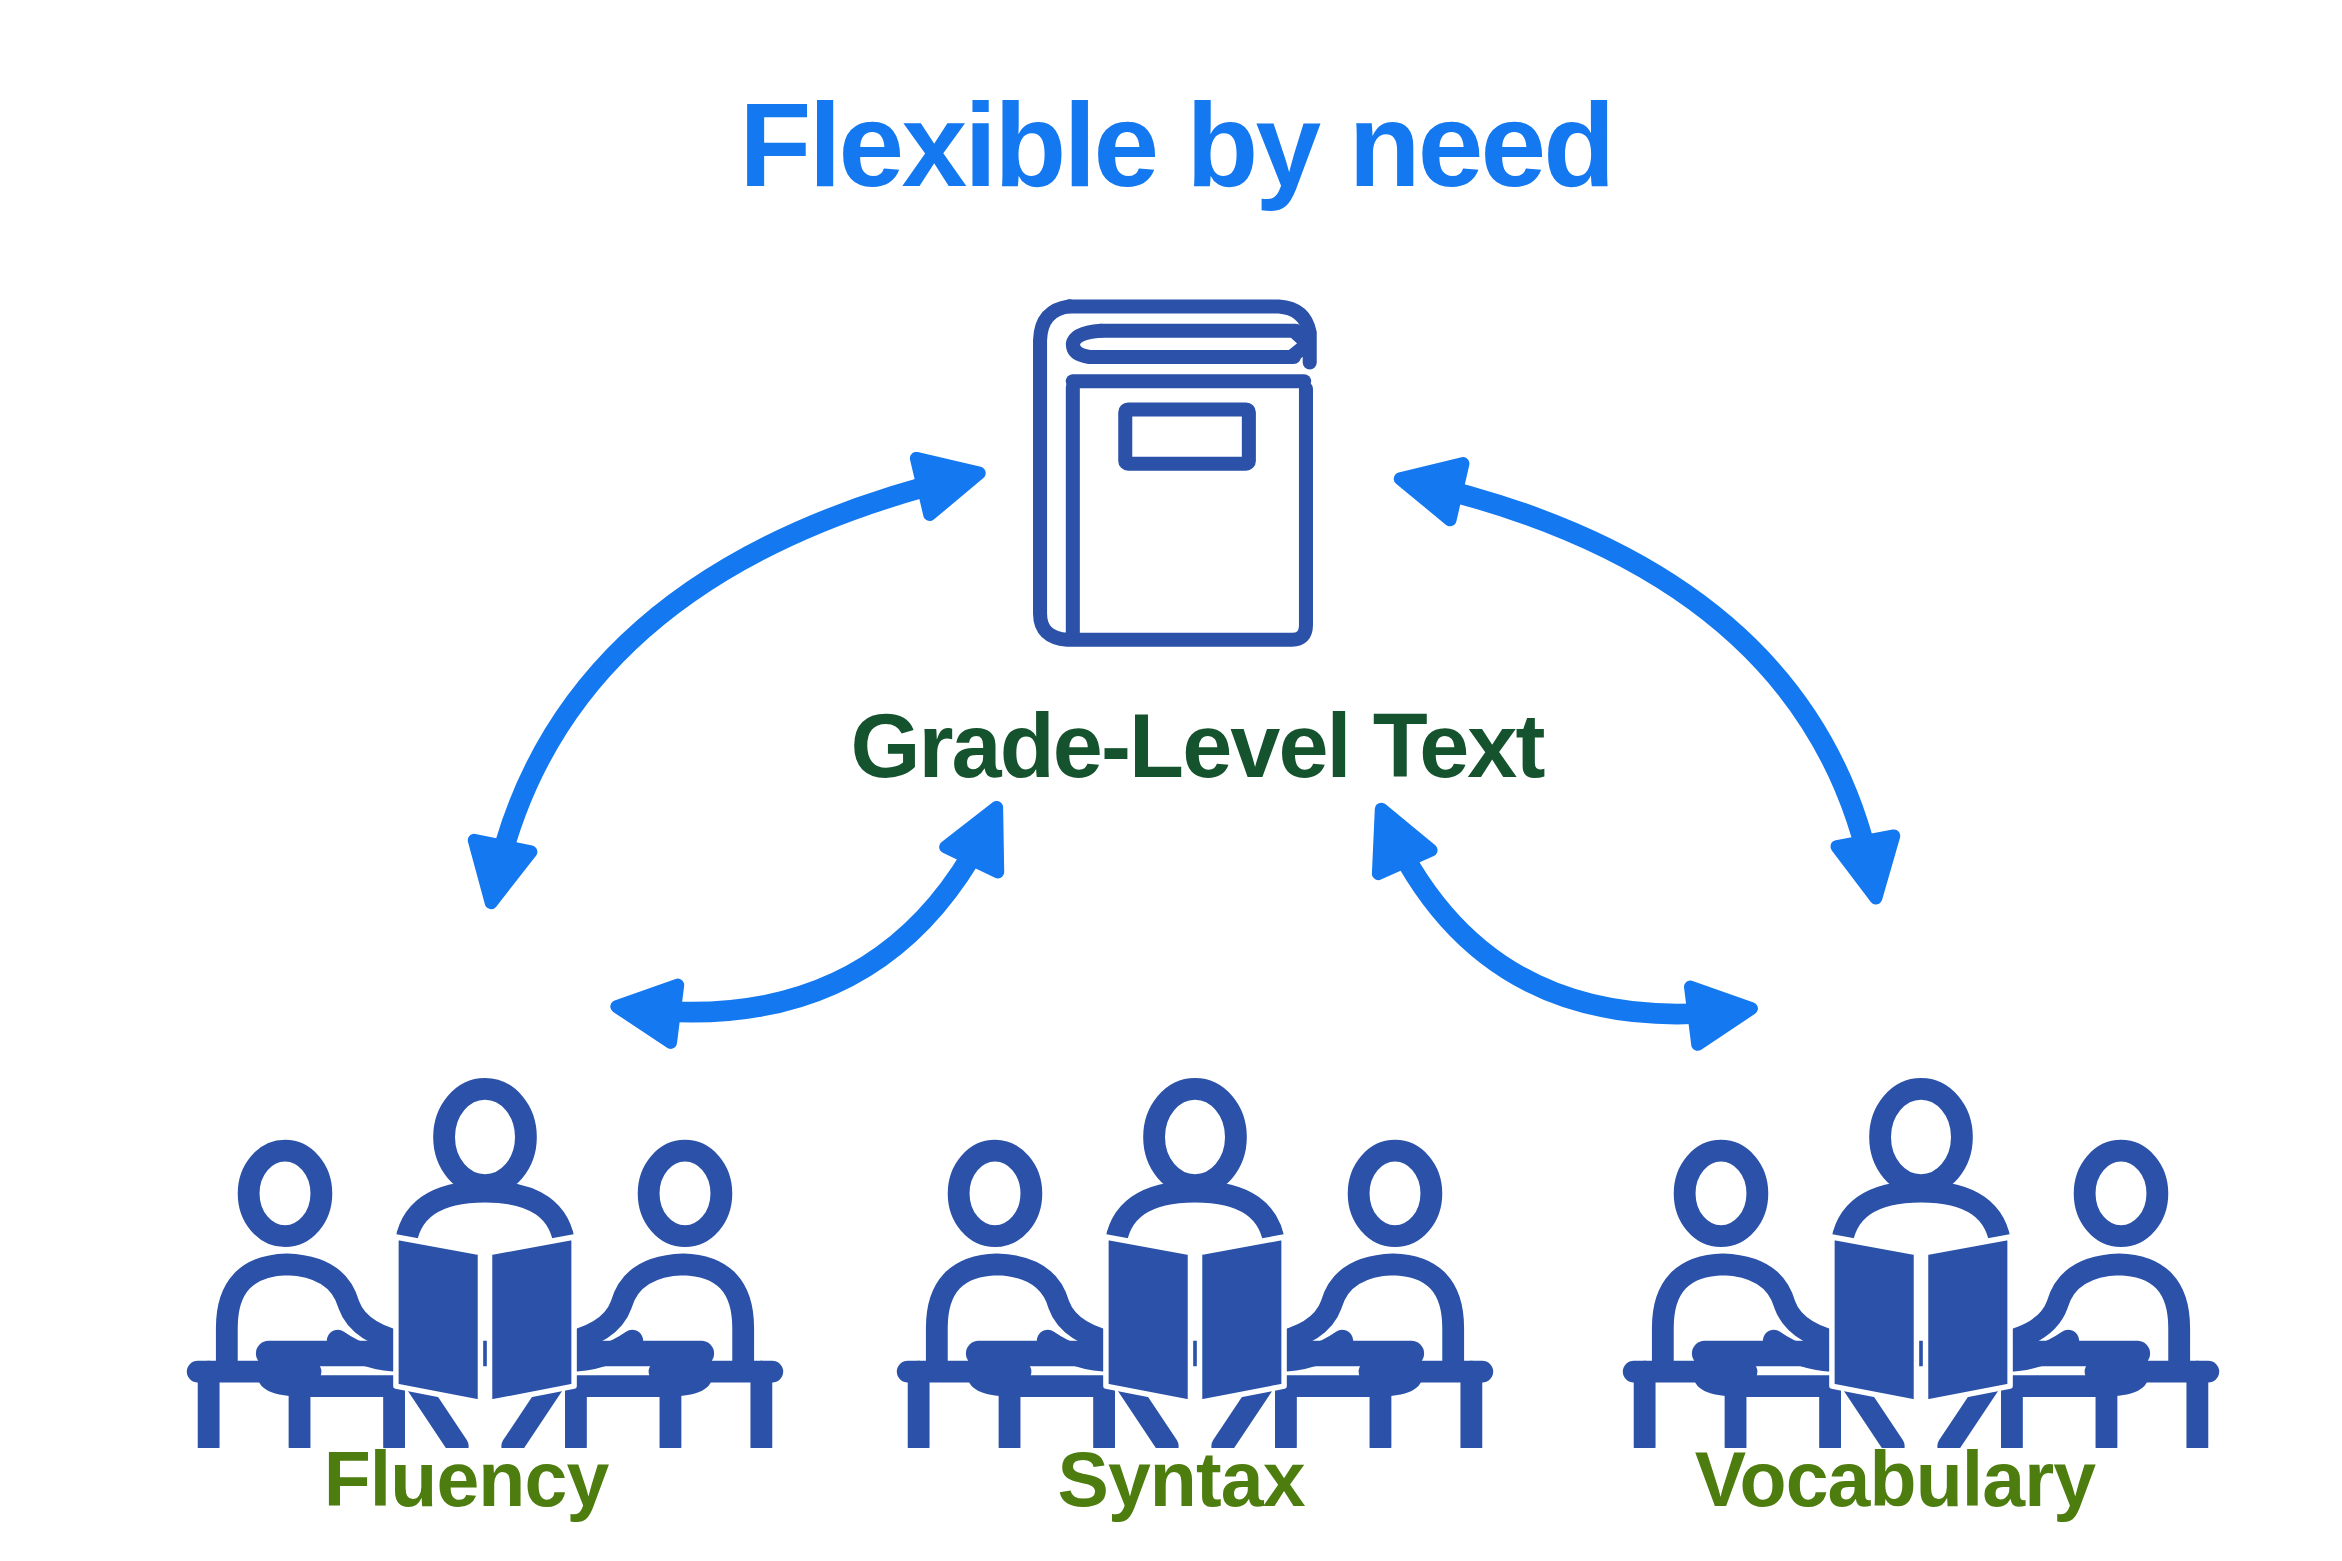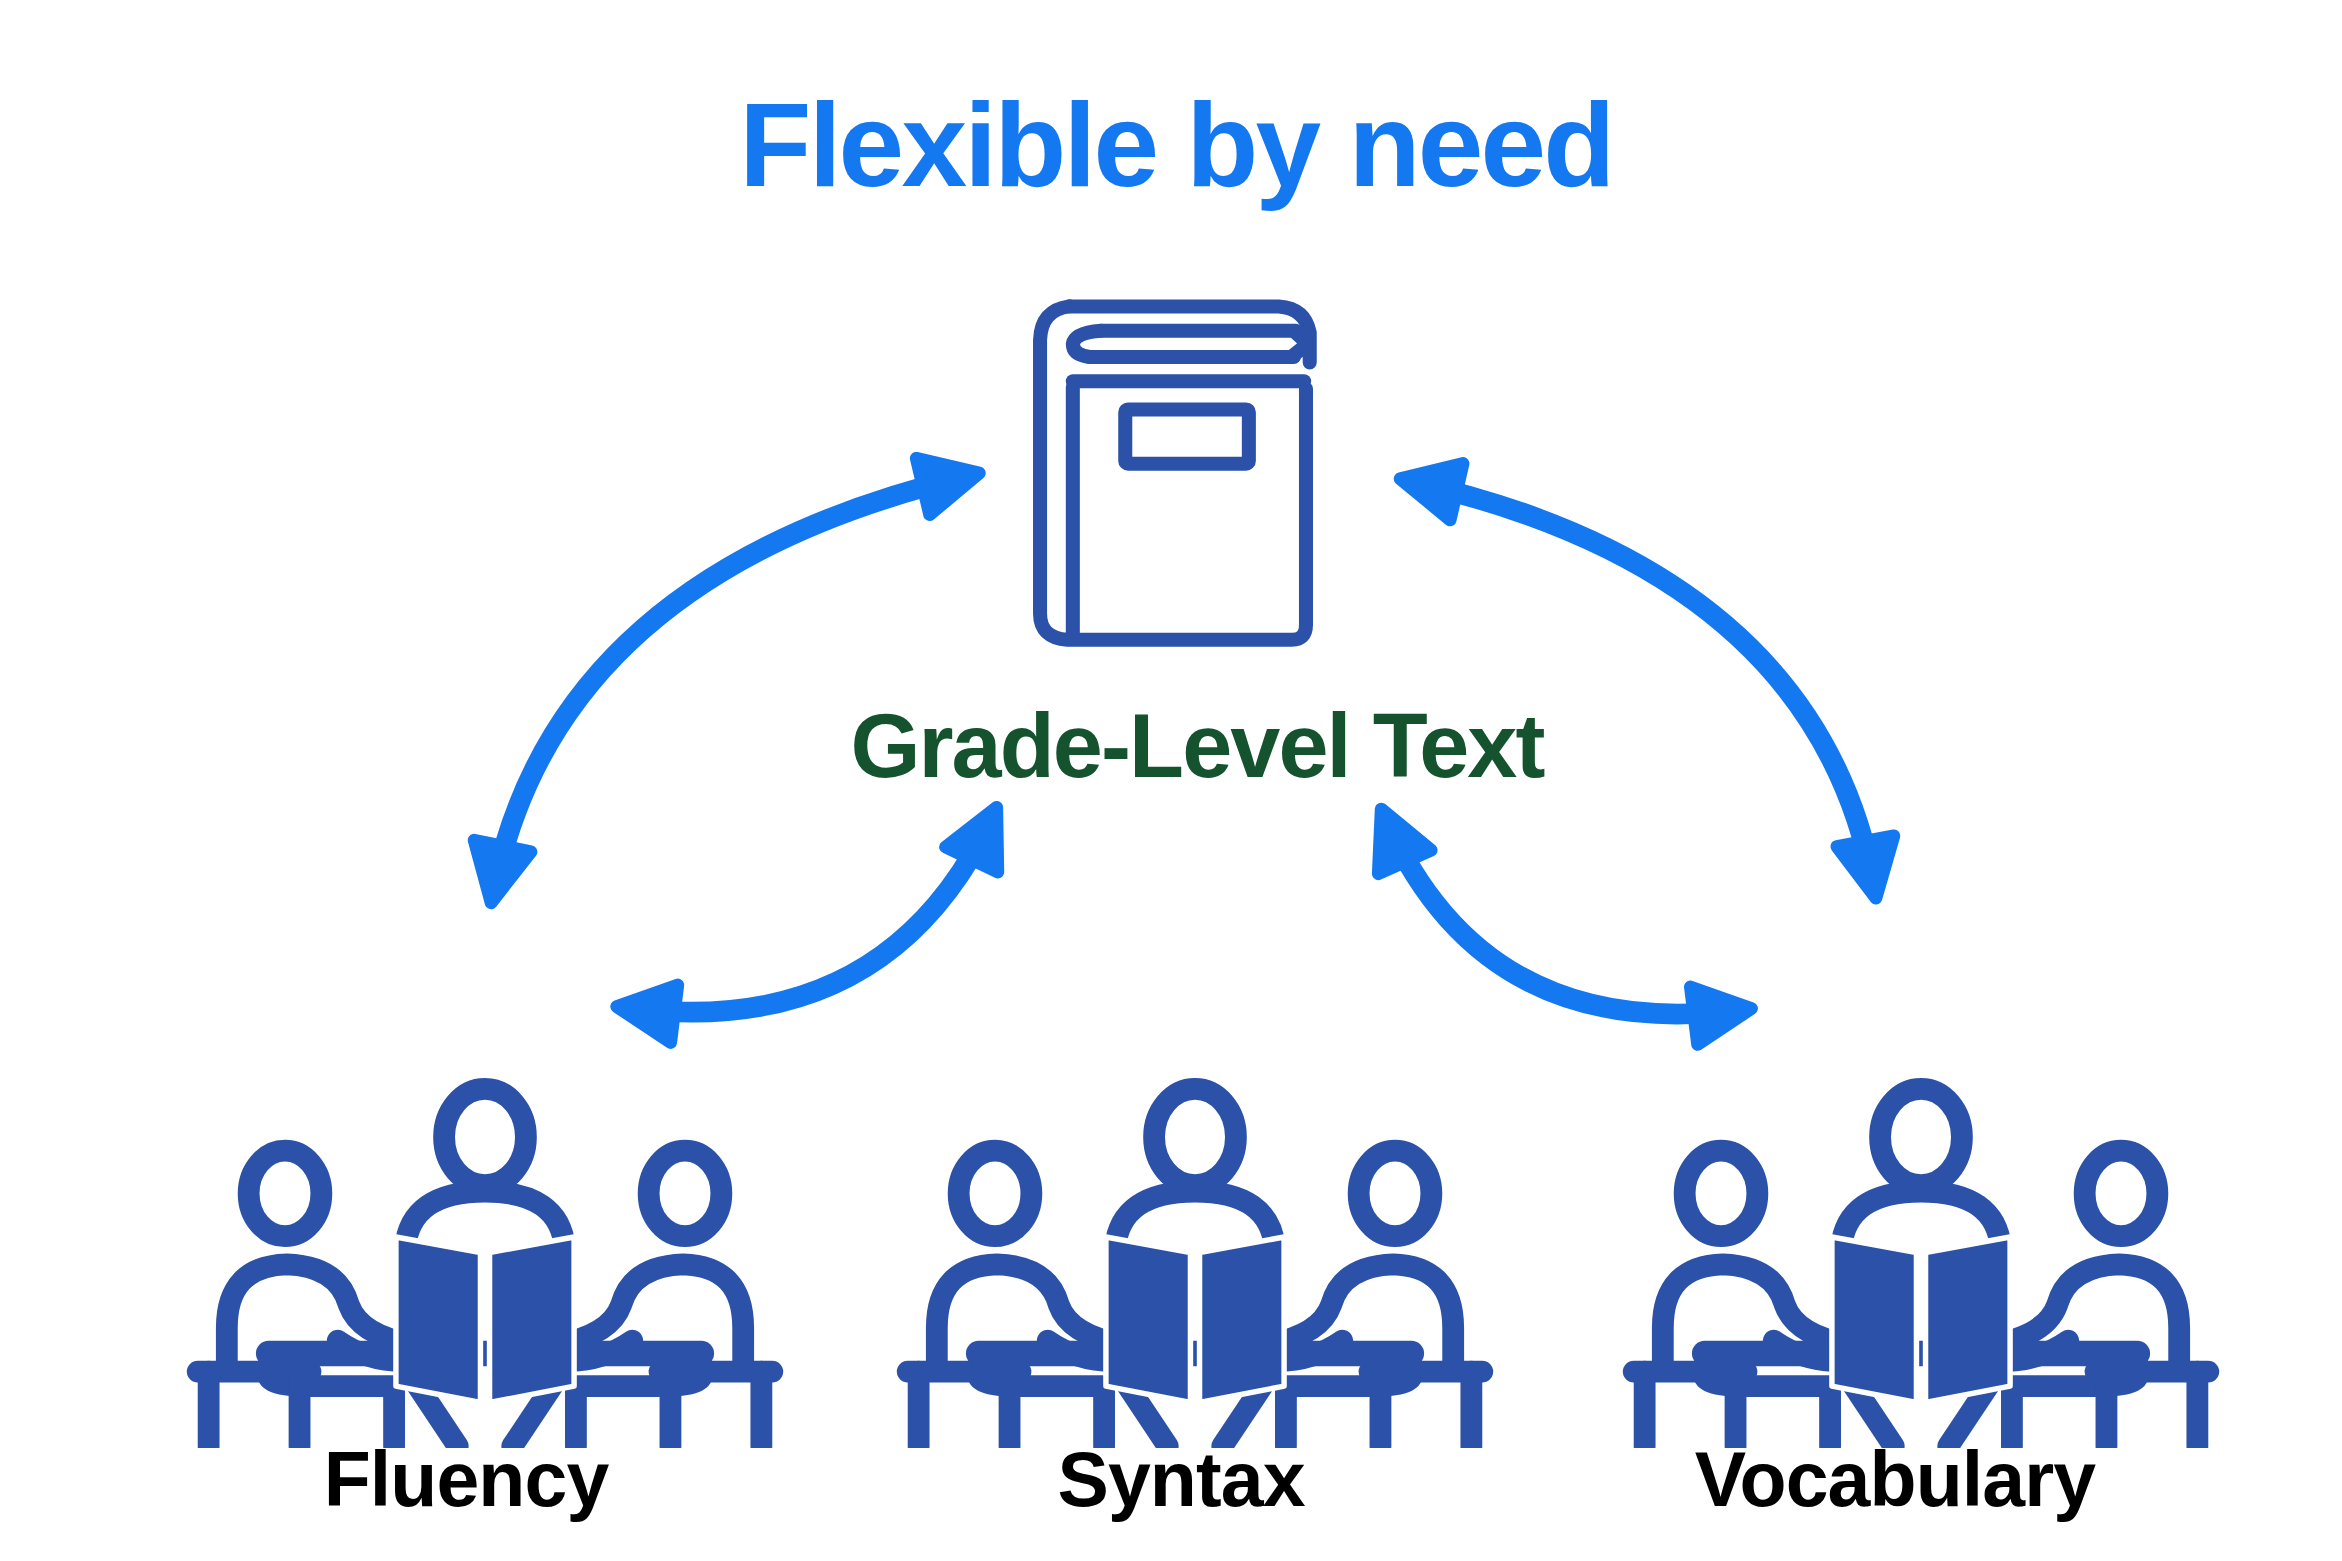--- a/index.html
+++ b/index.html
@@ -39,21 +39,21 @@
     color: #14532d;
     white-space: nowrap;
   }
   .group-label {
     position: absolute;
     top: 1435px;
     transform: translateX(-50%);
     font-size: 77px;
     font-weight: bold;
     letter-spacing: -0.9px;
-    color: #000000;
+    color: #4d7c0f;
     white-space: nowrap;
   }
   .group-label.fluency    { left: 466px;  }
   .group-label.syntax     { left: 1181px; }
   .group-label.vocabulary { left: 1895px; }
 
   .arrows-layer {
     position: absolute;
     top: 0; left: 0;
     width: 2342px;

